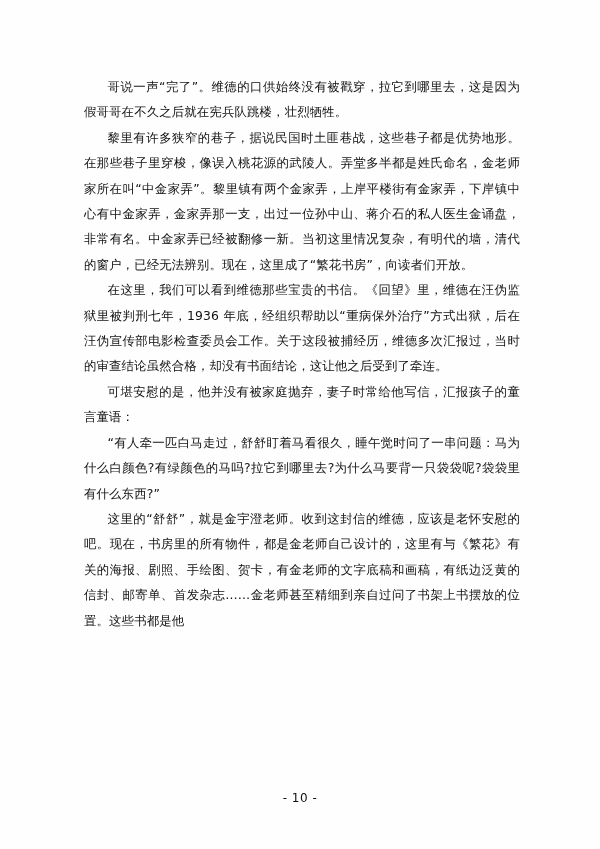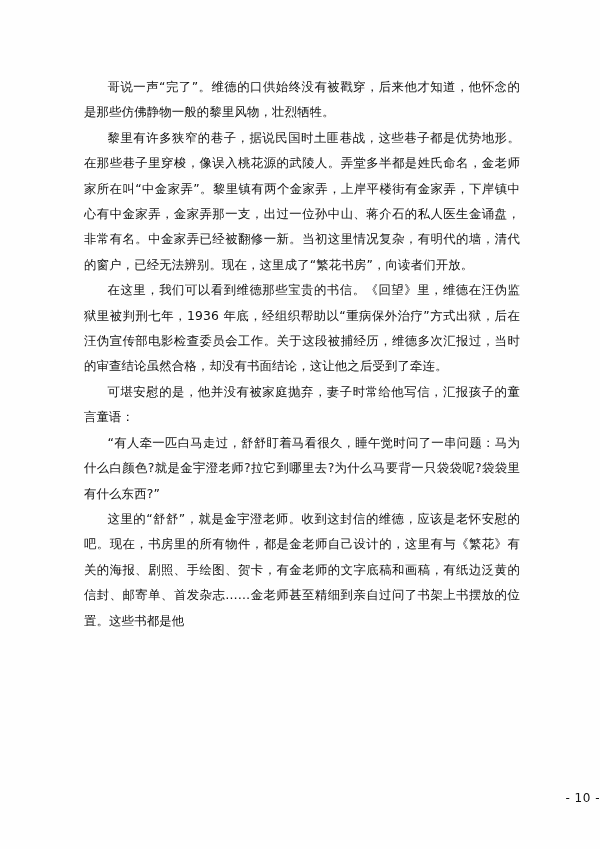--- a/index.html
+++ b/index.html
@@ -35,32 +35,32 @@
     text-justify: inter-ideograph;
     letter-spacing: 0.15px;
     text-indent: 1.9em;
     color: #111111;
   }
   .footer {
     position: absolute;
     left: 0;
     right: 0;
     bottom: 44px;
-    text-align: right;
+    text-align: center;
     font-size: 12px;
     color: #111111;
     letter-spacing: 0.5px;
   }
 </style>
 </head>
 <body>
 
 <div class="page">
   <div class="content">
-    <p class="para">哥说一声“完了”。维德的口供始终没有被戳穿，后来他才知道，他怀念的是那些仿佛静物一般的黎里风物，壮烈牺牲。</p>
+    <p class="para">哥说一声“完了”。维德的口供始终没有被戳穿，拉它到哪里去，这是因为假哥哥在不久之后就在宪兵队跳楼，壮烈牺牲。</p>
     <p class="para">黎里有许多狭窄的巷子，据说民国时土匪巷战，这些巷子都是优势地形。在那些巷子里穿梭，像误入桃花源的武陵人。弄堂多半都是姓氏命名，金老师家所在叫“中金家弄”。黎里镇有两个金家弄，上岸平楼街有金家弄，下岸镇中心有中金家弄，金家弄那一支，出过一位孙中山、蒋介石的私人医生金诵盘，非常有名。中金家弄已经被翻修一新。当初这里情况复杂，有明代的墙，清代的窗户，已经无法辨别。现在，这里成了“繁花书房”，向读者们开放。</p>
     <p class="para">在这里，我们可以看到维德那些宝贵的书信。《回望》里，维德在汪伪监狱里被判刑七年，1936 年底，经组织帮助以“重病保外治疗”方式出狱，后在汪伪宣传部电影检查委员会工作。关于这段被捕经历，维德多次汇报过，当时的审查结论虽然合格，却没有书面结论，这让他之后受到了牵连。</p>
     <p class="para">可堪安慰的是，他并没有被家庭抛弃，妻子时常给他写信，汇报孩子的童言童语：</p>
-    <p class="para">“有人牵一匹白马走过，舒舒盯着马看很久，睡午觉时问了一串问题：马为什么白颜色?就是金宇澄老师?拉它到哪里去?为什么马要背一只袋袋呢?袋袋里有什么东西?”</p>
+    <p class="para">“有人牵一匹白马走过，舒舒盯着马看很久，睡午觉时问了一串问题：马为什么白颜色?有绿颜色的马吗?拉它到哪里去?为什么马要背一只袋袋呢?袋袋里有什么东西?”</p>
     <p class="para">这里的“舒舒”，就是金宇澄老师。收到这封信的维德，应该是老怀安慰的吧。现在，书房里的所有物件，都是金老师自己设计的，这里有与《繁花》有关的海报、剧照、手绘图、贺卡，有金老师的文字底稿和画稿，有纸边泛黄的信封、邮寄单、首发杂志……金老师甚至精细到亲自过问了书架上书摆放的位置。这些书都是他</p>
   </div>
   <div class="footer">- 10 -</div>
 </div>
 
 </body></html>

